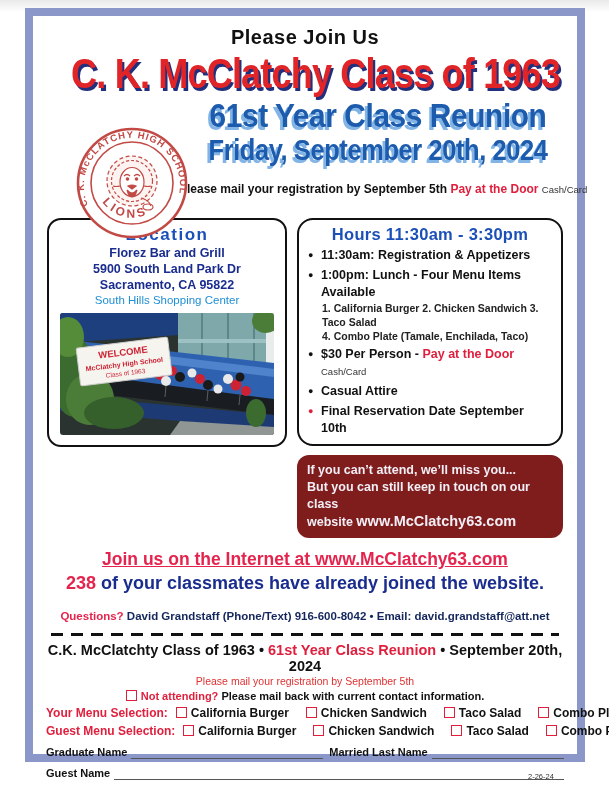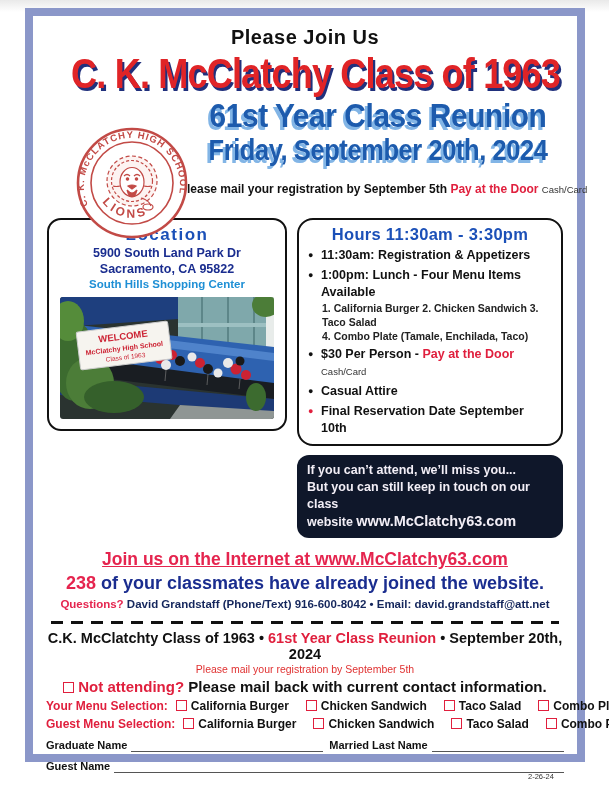--- a/index.html
+++ b/index.html
@@ -39,57 +39,57 @@
   .logo{position:absolute;left:42px;top:100px;width:114px;height:114px;}
 
   
   .columns{display:flex;gap:10px;padding:0 14px;margin-top:22px;align-items:flex-start;}
   .loc-box{
     width:240px;box-sizing:border-box;border:2.5px solid #111;border-radius:14px;
     padding:5px 6px 10px;text-align:center;flex:none;
   }
   .loc-heading{color:#1b50b8;font-weight:bold;font-size:17px;letter-spacing:1.5px;}
   .loc-line{color:#1a2d8f;font-weight:bold;font-size:12.5px;line-height:16px;}
-  .loc-note{color:#1e8fd5;font-weight:bold;font-size:11.5px;line-height:15px;margin-bottom:5px;}
+  .loc-note{color:#1e8fd5;font-weight:normal;font-size:11.5px;line-height:15px;margin-bottom:5px;}
   .photo{width:214px;height:122px;margin:0 auto;border-radius:3px;overflow:hidden;display:block;}
 
   .right-col{flex:1;border-radius:27px;}
   .hours-box{
     box-sizing:border-box;border:2.5px solid #111;border-radius:16px;
     padding:5px 9px 7px;
   }
   .hours-heading{text-align:center;color:#1b50b8;font-weight:bold;font-size:16.5px;letter-spacing:.3px;}
   .bullet-row{font-size:12.5px;font-weight:bold;line-height:17px;display:flex;margin-top:3px;}
   .bullet{width:13px;flex:none;font-size:9px;line-height:17px;}
   .bullet.blk{color:#111;} .bullet.rd{color:#e01f3d;}
   .sub-menu{font-size:10.5px;font-weight:bold;color:#222;margin-left:14px;line-height:14px;}
   .purple-box{
-    margin-top:9px;background:#0f172a;border-radius:12px;color:#f2eef6;
+    margin-top:9px;background:#7f1d1d;border-radius:12px;color:#f2eef6;
     padding:7px 10px;font-weight:bold;font-size:12.5px;line-height:17px;
   }
   .purple-site{font-size:14.5px;}
 
   
   .internet{text-align:center;margin-top:11px;}
   .net1{color:#e5244e;font-weight:bold;font-size:17.5px;text-decoration:underline;}
   .net2{color:#1a2d8f;font-weight:bold;font-size:18px;margin-top:3px;}
-  .net3{color:#14265c;font-weight:bold;font-size:11.5px;margin-top:4px;text-align:center;}
+  .net3{color:#14265c;font-weight:bold;font-size:11.5px;margin-top:16px;text-align:center;}
 
   
   .dashed{
     height:2.5px;margin:11px 18px 6px;
     background:repeating-linear-gradient(90deg,#111 0 12px,transparent 12px 20px);
   }
 
   
   .form{padding:0 13px;}
   .f-title{text-align:center;font-weight:bold;font-size:14.5px;color:#111;}
   .f-sub{text-align:center;color:#e03131;font-size:10.5px;margin-top:1px;}
   .f-mailto{text-align:center;font-weight:bold;font-size:13px;margin-top:2px;white-space:nowrap;}
-  .f-notatt{text-align:center;font-weight:bold;font-size:15px;margin-top:3px;}
+  .f-notatt{text-align:center;font-weight:bold;font-size:11px;margin-top:3px;}
   .chk{
     display:inline-block;width:9px;height:9px;border:1.5px solid #e01f3d;
     vertical-align:-1px;margin-right:4px;background:#fff;
   }
   .menu-row{display:flex;align-items:center;font-weight:bold;font-size:12px;margin-top:4px;white-space:nowrap;}
   .menu-label{color:#e01f3d;margin-right:8px;}
   .menu-opt{color:#111;margin-right:17px;display:flex;align-items:center;}
   .menu-opt:last-child{margin-right:0;}
   .field-row{display:flex;align-items:center;font-weight:bold;font-size:11px;margin-top:8px;line-height:13px;}
   .fl{flex:none;margin-right:4px;}
@@ -143,20 +143,21 @@
     <div class="reg-note">
       <span>Please mail your registration by September 5th</span>
       <span class="red">Pay at the Door</span>
       <span class="small-note">Cash/Card</span>
     </div>
   </div>
 
   <div class="columns">
     <div class="loc-box">
       <div class="loc-heading">Location</div>
+      <div class="loc-line">Florez Bar and Grill</div>
       <div class="loc-line">5900 South Land Park Dr</div>
       <div class="loc-line">Sacramento, CA 95822</div>
       <div class="loc-note">South Hills Shopping Center</div>
       <svg class="photo" viewBox="0 0 214 122">
         <rect width="214" height="122" fill="#2a3330"></rect>
         <polygon points="0,0 130,0 148,20 0,30" fill="#1e3f7e"></polygon>
         <rect x="118" y="0" width="96" height="62" fill="#7fa8ab"></rect>
         <line x1="142" y1="0" x2="142" y2="58" stroke="#5d8689" stroke-width="2"></line>
         <line x1="168" y1="0" x2="168" y2="58" stroke="#5d8689" stroke-width="2"></line>
         <line x1="194" y1="0" x2="194" y2="58" stroke="#5d8689" stroke-width="2"></line>

